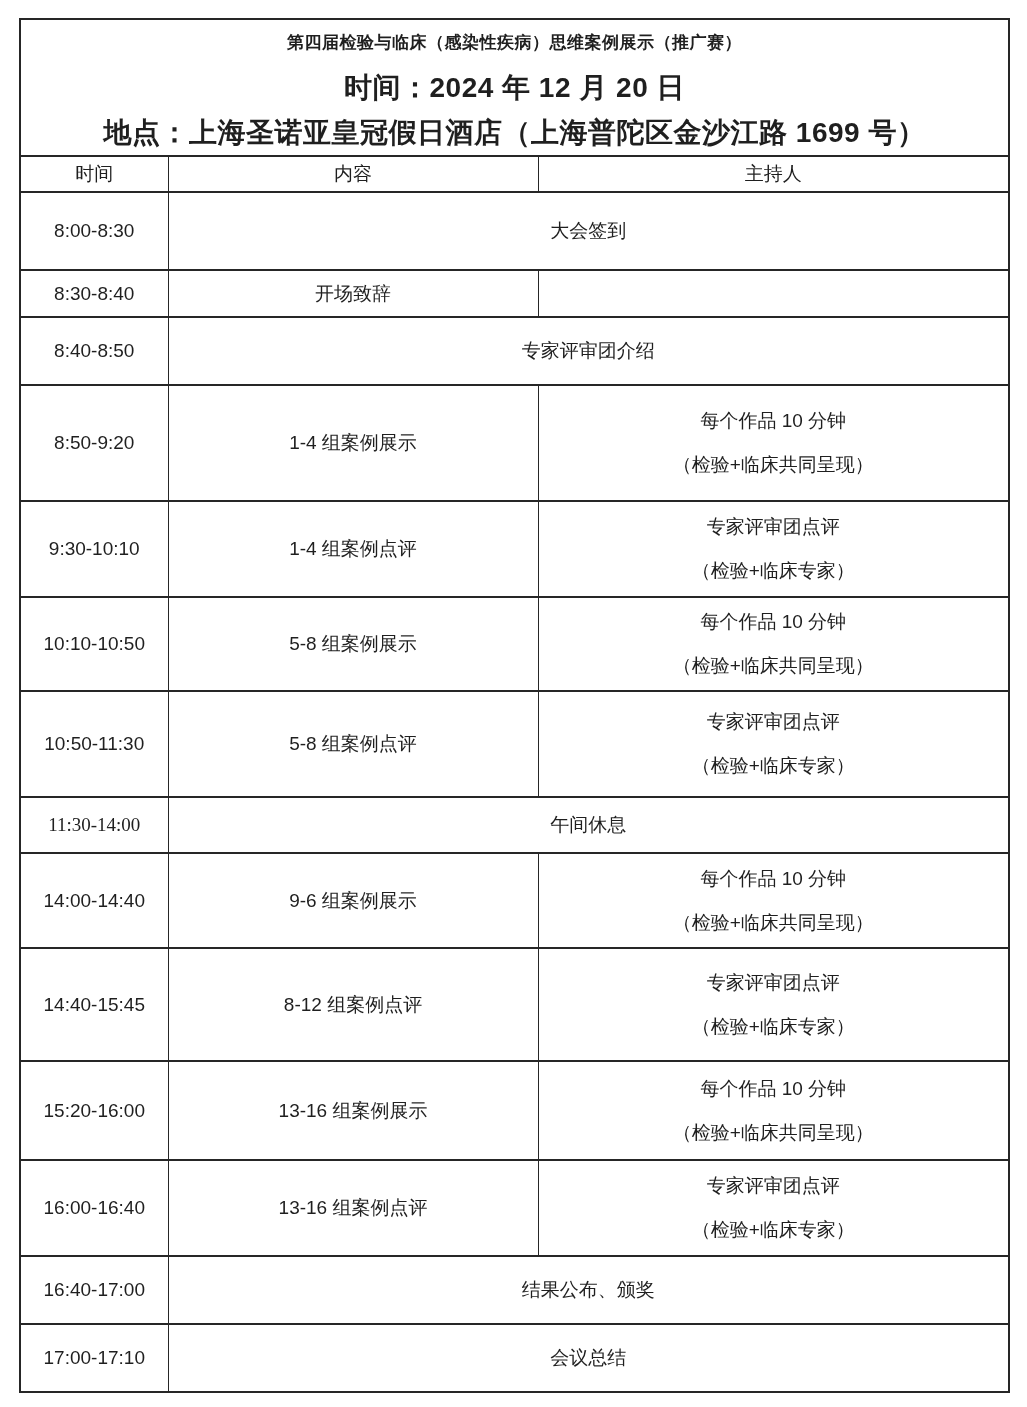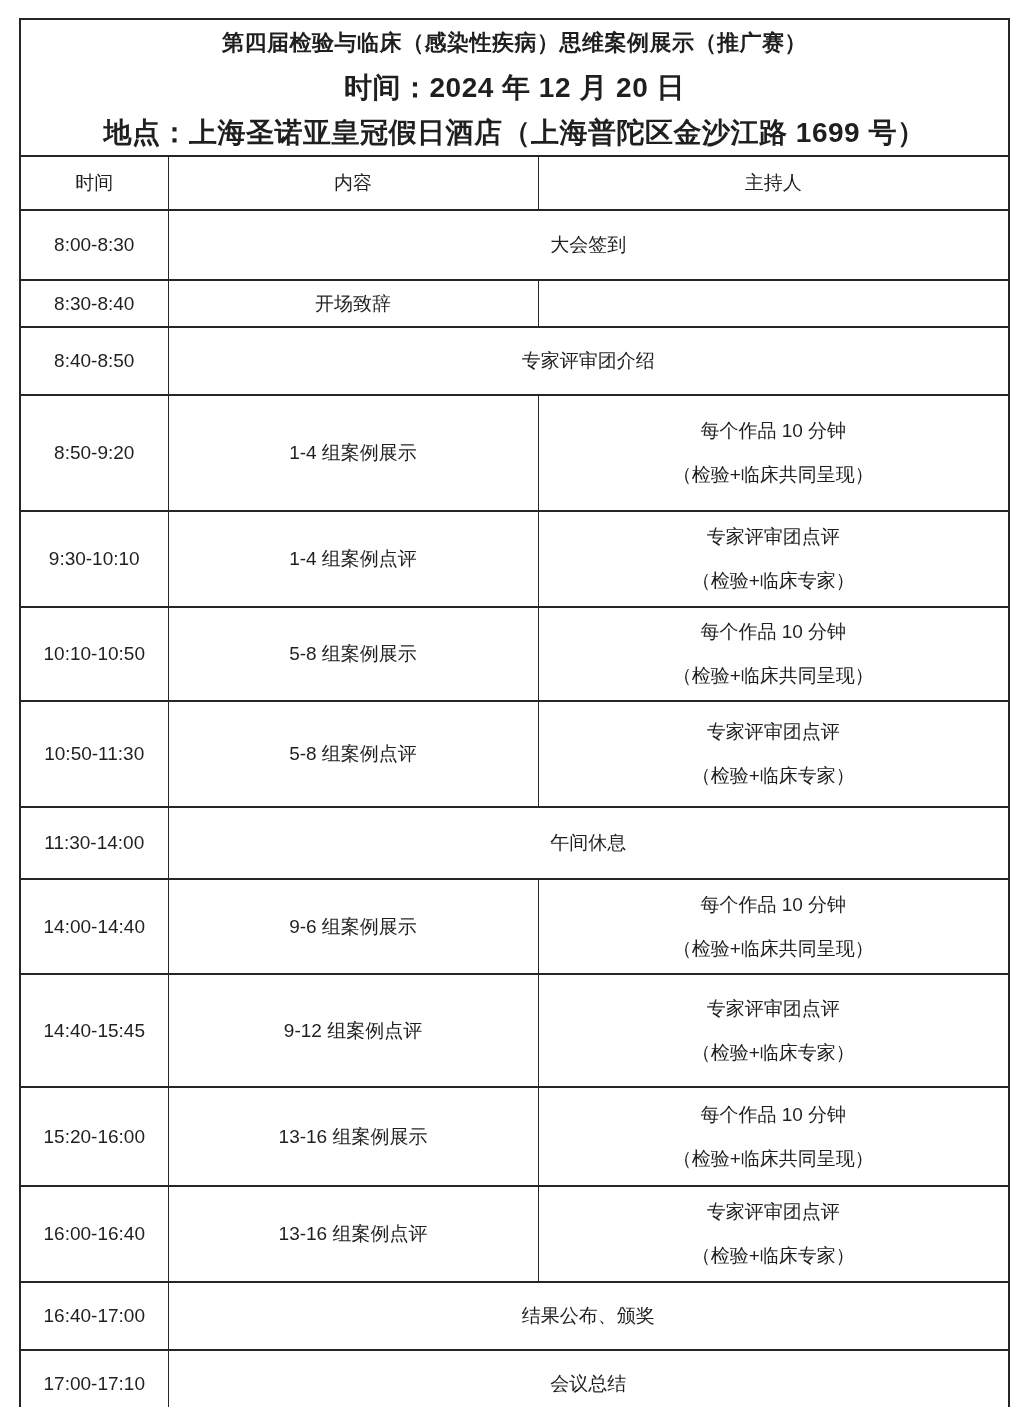--- a/index.html
+++ b/index.html
@@ -36,36 +36,36 @@
   td.title-cell {
     border-left-width: 2px;
     border-right-width: 2px;
   }
   td.title-cell .t-line {
     line-height: 45px;
     font-weight: bold;
     font-size: 28px;
     letter-spacing: 0.5px;
   }
-  td.title-cell .t-main { font-size: 22px; }
+  td.title-cell .t-main { font-size: 17px; }
   table.schedule td:first-child, table.schedule th:first-child { border-left-width: 2px; }
   table.schedule td:last-child,  table.schedule th:last-child  { border-right-width: 2px; }
   tr.title-row td { border-top-width: 2px; }
   .host-cell .host-line { line-height: 44px; }
   
   tr.h137 { height: 137px; }
-  tr.h46  { height: 54px; }
-  tr.h70  { height: 70px; }
+  tr.h46  { height: 36px; }
+  tr.h70  { height: 78px; }
   tr.h47  { height: 47px; }
   tr.h68  { height: 68px; }
   tr.h116 { height: 116px; }
   tr.h96  { height: 96px; }
   tr.h94  { height: 94px; }
   tr.h106 { height: 106px; }
-  tr.h56  { height: 72px; }
+  tr.h56  { height: 56px; font-family: Liberation Serif, serif; }
   tr.h95  { height: 95px; }
   tr.h113 { height: 113px; }
   tr.h99  { height: 99px; }
   tr.h69  { height: 68px; }
 </style>
 </head>
 <body>
 
 <div class="page">
   <table class="schedule">
@@ -149,21 +149,21 @@
         <td>14:00-14:40</td>
         <td>9-6 组案例展示</td>
         <td class="host-cell">
           <div class="host-line">每个作品 10 分钟</div>
           <div class="host-line">（检验+临床共同呈现）</div>
         </td>
       </tr>
 
       <tr class="h113">
         <td>14:40-15:45</td>
-        <td>9-12 组案例点评</td>
+        <td>8-12 组案例点评</td>
         <td class="host-cell">
           <div class="host-line">专家评审团点评</div>
           <div class="host-line">（检验+临床专家）</div>
         </td>
       </tr>
 
       <tr class="h99">
         <td>15:20-16:00</td>
         <td>13-16 组案例展示</td>
         <td class="host-cell">

